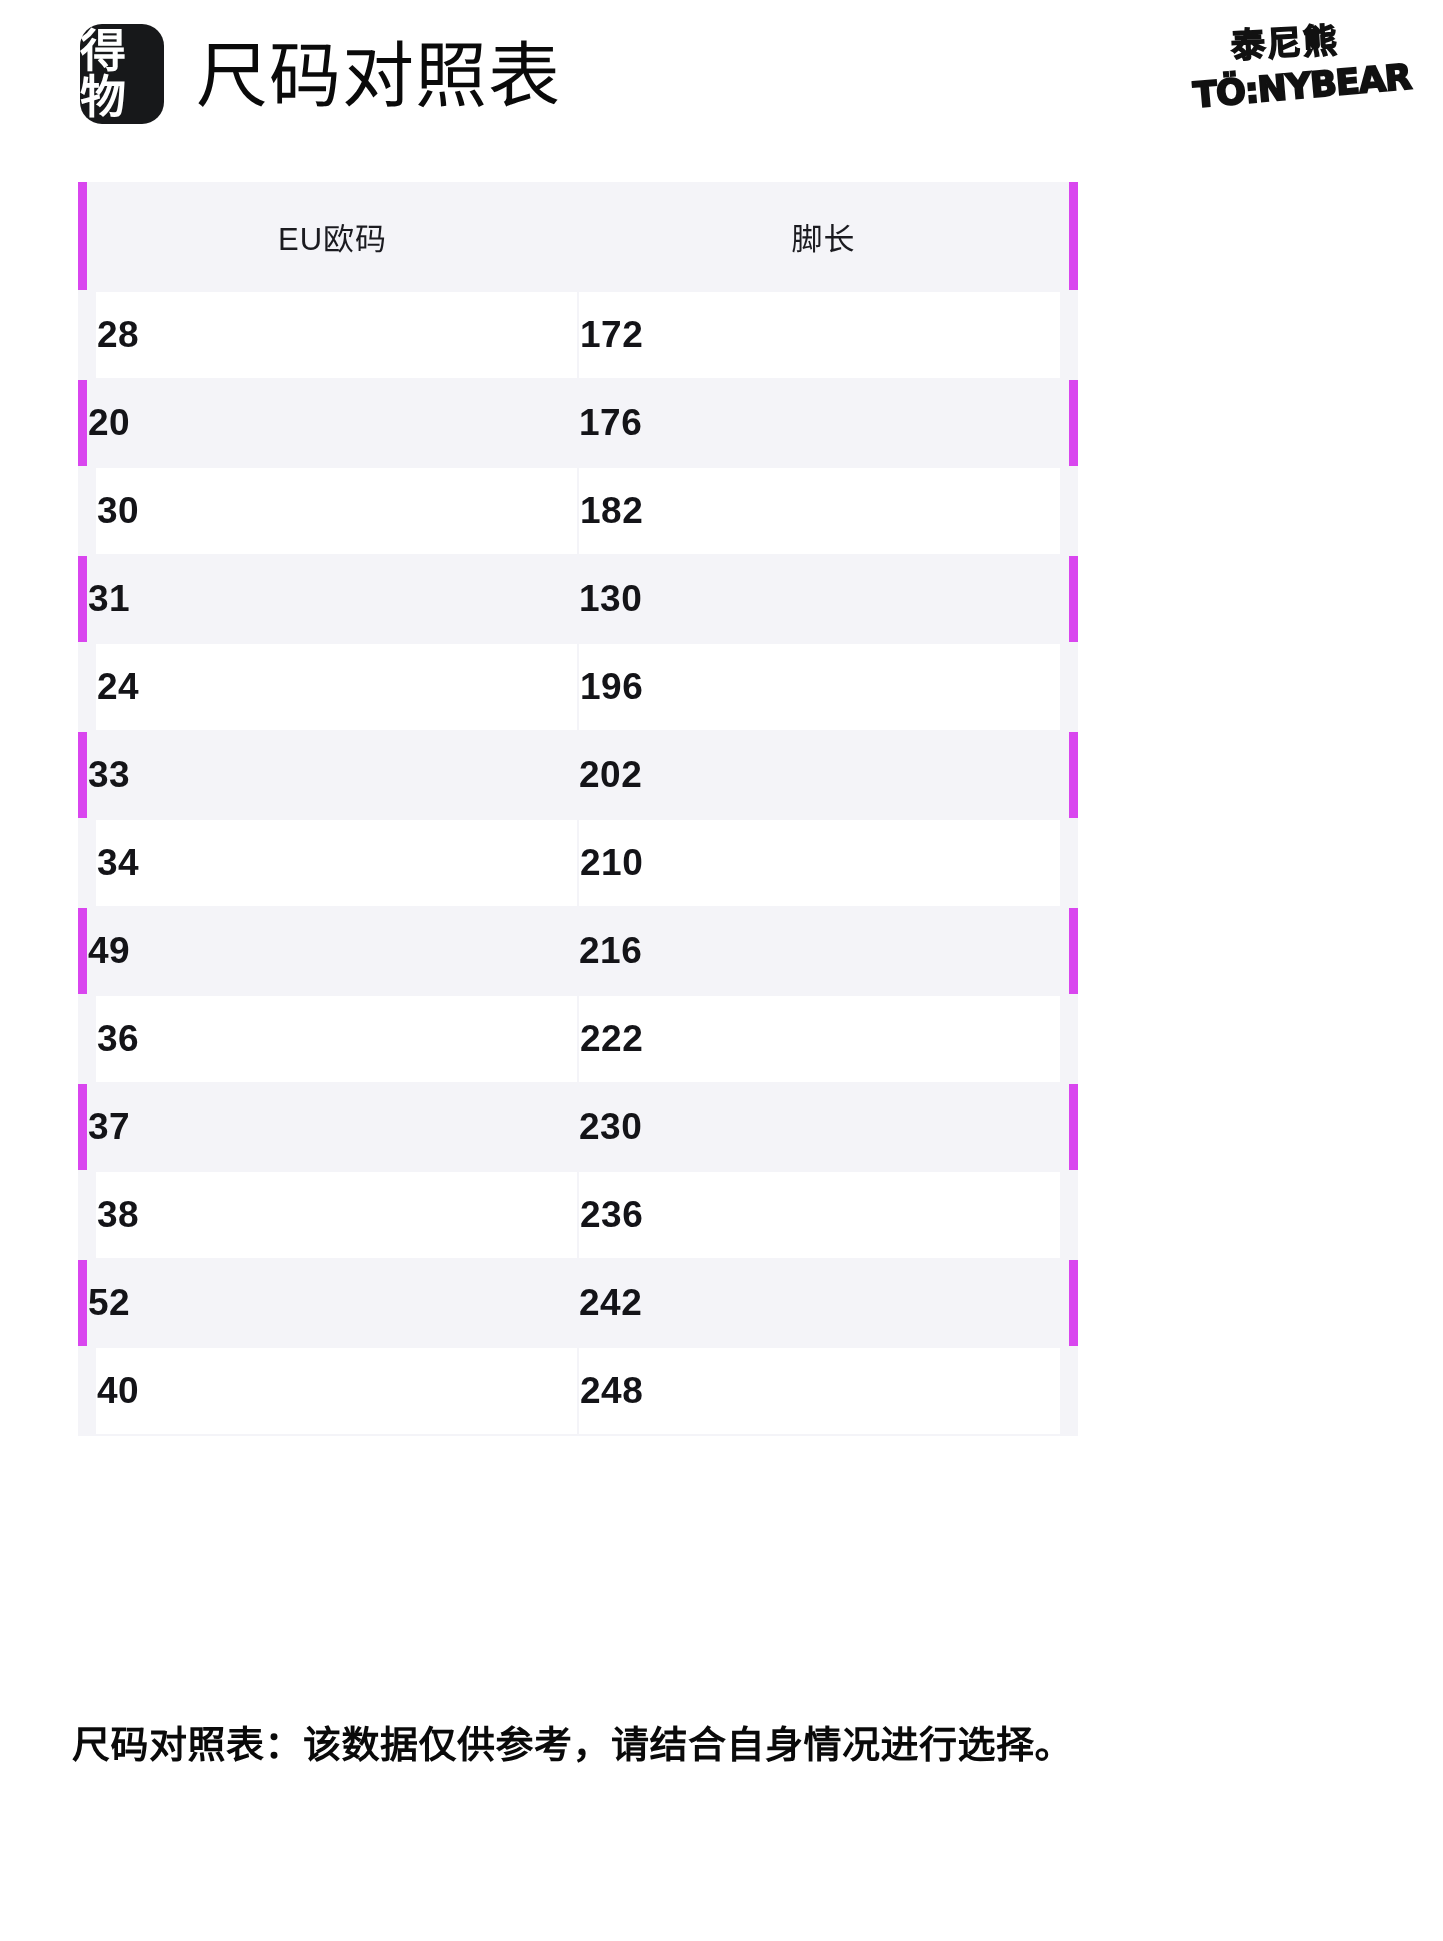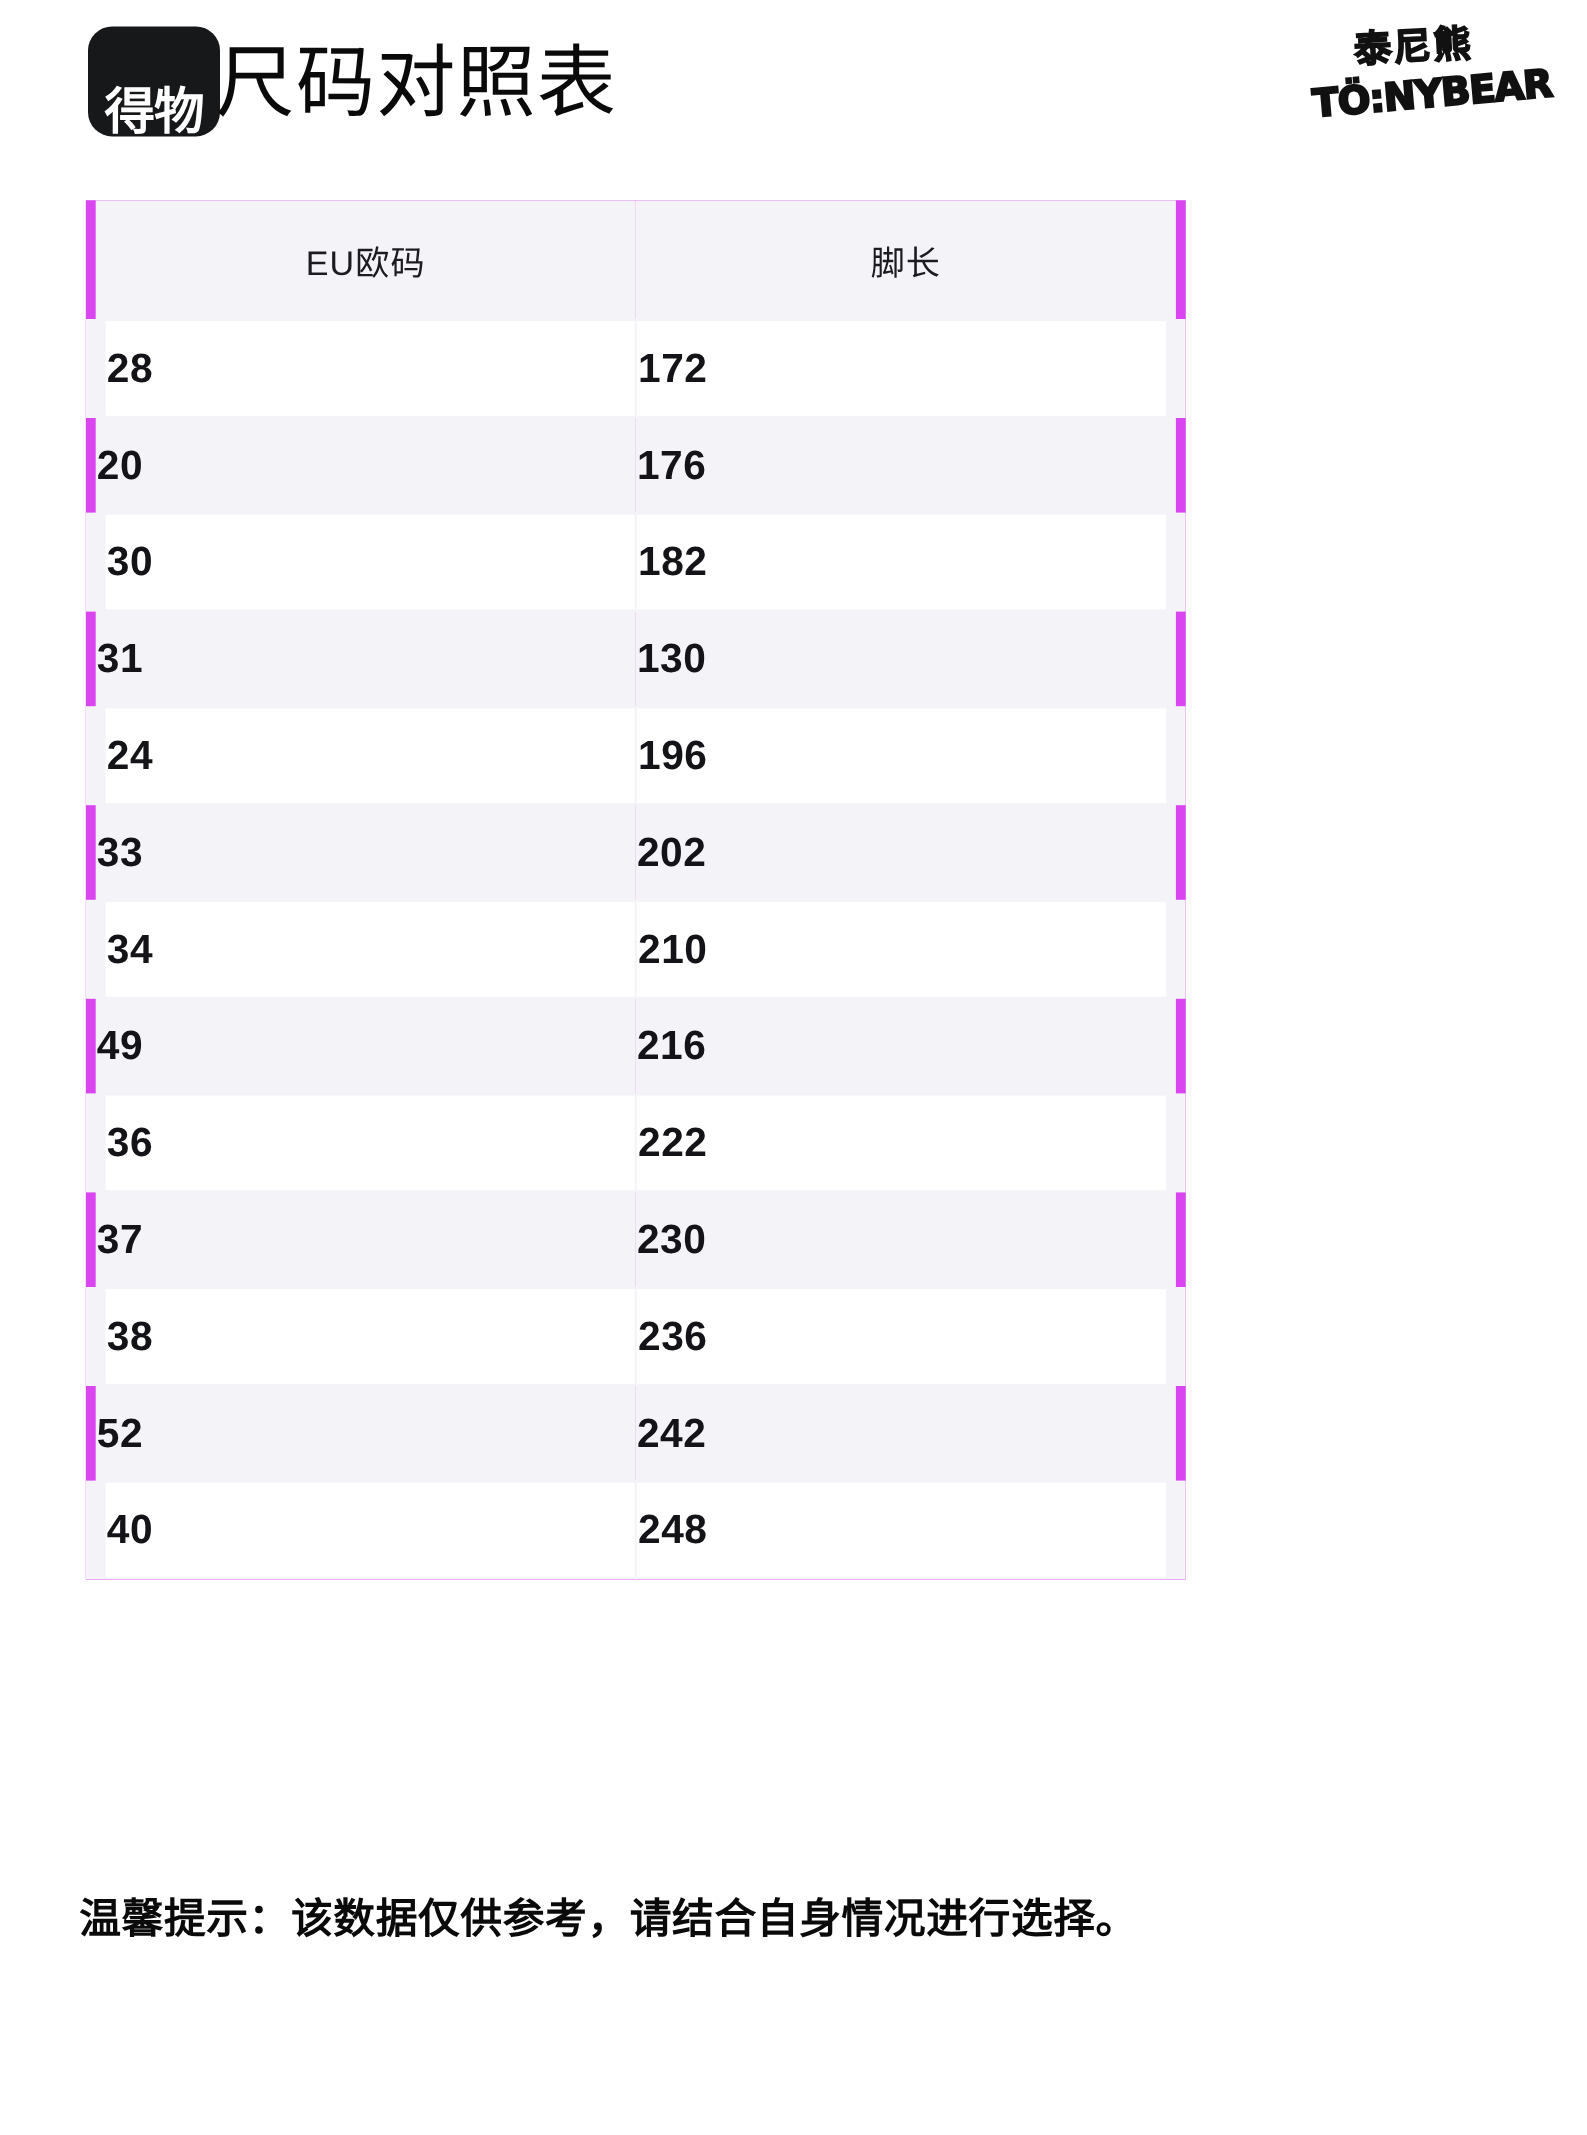--- a/index.html
+++ b/index.html
@@ -29,26 +29,26 @@
     position: absolute;
     left: 0;
     top: 0;
     width: 1443px;
     height: 170px;
   }
   .logo-badge {
     position: absolute;
     left: 80px;
     top: 24px;
-    width: 120px;
+    width: 84px;
     height: 100px;
     border-radius: 22px;
     background: #17181a;
     display: flex;
-    align-items: flex-end;
+    align-items: center;
     justify-content: center;
   }
   .logo-badge-text {
     color: #ffffff;
     font-size: 46px;
     font-weight: 700;
     letter-spacing: -1px;
     line-height: 1;
     font-family: "Liberation Sans", "DejaVu Sans", sans-serif;
   }
@@ -262,16 +262,16 @@
           </tr>
           <tr class="row-odd">
             <td class="cell-left">40</td>
             <td class="cell-right">248</td>
           </tr>
         </tbody>
     </table>
   </div>
 
   <div class="footer-note">
-    <span class="label">温馨提示：</span><span class="body">该数据仅供参考，请结合自身情况进行选择。</span>
+    <span class="label">尺码对照表：</span><span class="body">该数据仅供参考，请结合自身情况进行选择。</span>
   </div>
 
 </div>
 
 </body></html>

